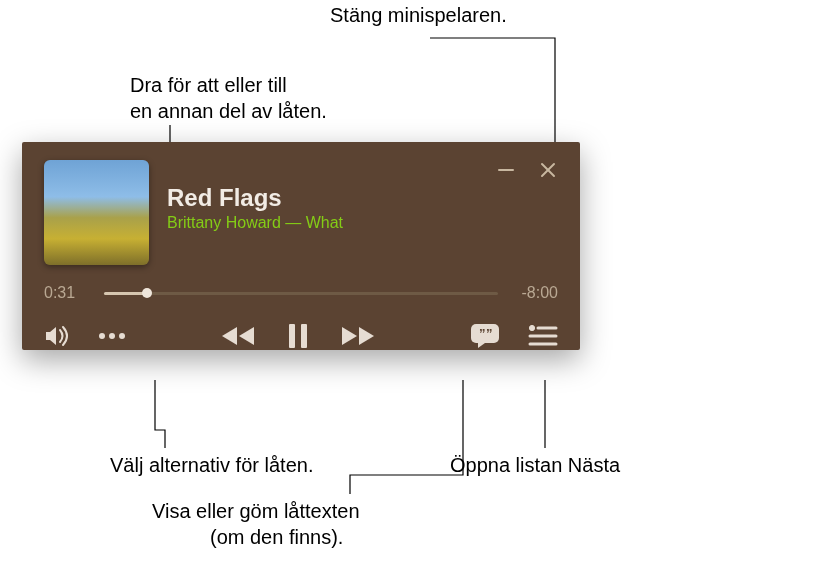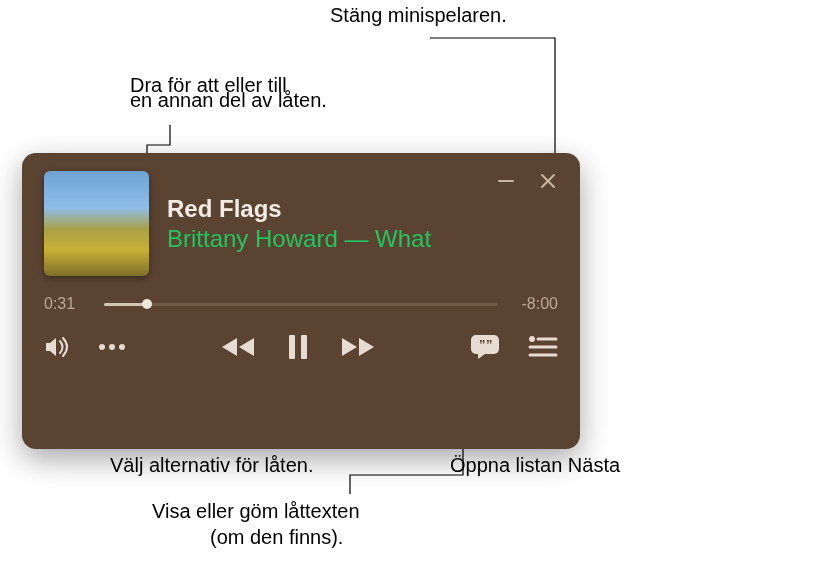--- a/index.html
+++ b/index.html
@@ -25,25 +25,25 @@
     position: absolute;
     stroke: #000;
     stroke-width: 1.2;
     fill: none;
   }
 
   
   .player {
     position: absolute;
     left: 22px;
-    top: 153px;
+    top: 142px;
     width: 558px;
-    height: 296px;
+    height: 208px;
     background: #5B4332;
-    border-radius: 14px;
+    border-radius: 2px;
     color: #E6DCD2;
     padding: 18px 22px 18px 22px;
     box-shadow: 0 10px 30px rgba(0,0,0,0.35);
   }
 
   .player-top {
     display: flex;
     align-items: flex-start;
     gap: 18px;
   }
@@ -61,22 +61,22 @@
   .title-block {
     flex: 1;
     margin-top: 24px;
   }
   .song-title {
     font-size: 24px;
     font-weight: 600;
     color: #F2ECE5;
   }
   .artist-line {
-    font-size: 24px;
-    color: #22c55e;
+    font-size: 16px;
+    color: #84cc16;
     margin-top: 2px;
   }
 
   .win-controls {
     display: flex;
     gap: 22px;
     margin-left: auto;
     margin-top: 2px;
   }
   .win-btn {
@@ -166,21 +166,21 @@
 
 </style>
 </head>
 <body>
 
 <div class="callouts">
 
   <div class="callout-label" style="left:310px; top:2px;margin-left:20px;">Stäng minispelaren.</div>
 
   <div class="callout-label" style="left:130px; top:72px;">Dra för att eller till</div>
-  <div class="callout-label" style="left:130px; top:87px;">en annan del av låten.</div>
+  <div class="callout-label" style="left:130px; top:98px;">en annan del av låten.</div>
 
   <div class="callout-label" style="left:110px; top:452px;">Välj alternativ för låten.</div>
 
   <div class="callout-label" style="left:152px; top:498px;">Visa eller göm låttexten</div>
   <div class="callout-label" style="left:210px; top:524px;">(om den finns).</div>
 
   <div class="callout-label" style="left:450px; top:452px;">Öppna listan Nästa</div>
 
   <svg class="leader" style="left:0;top:0;" width="817" height="580">
 

